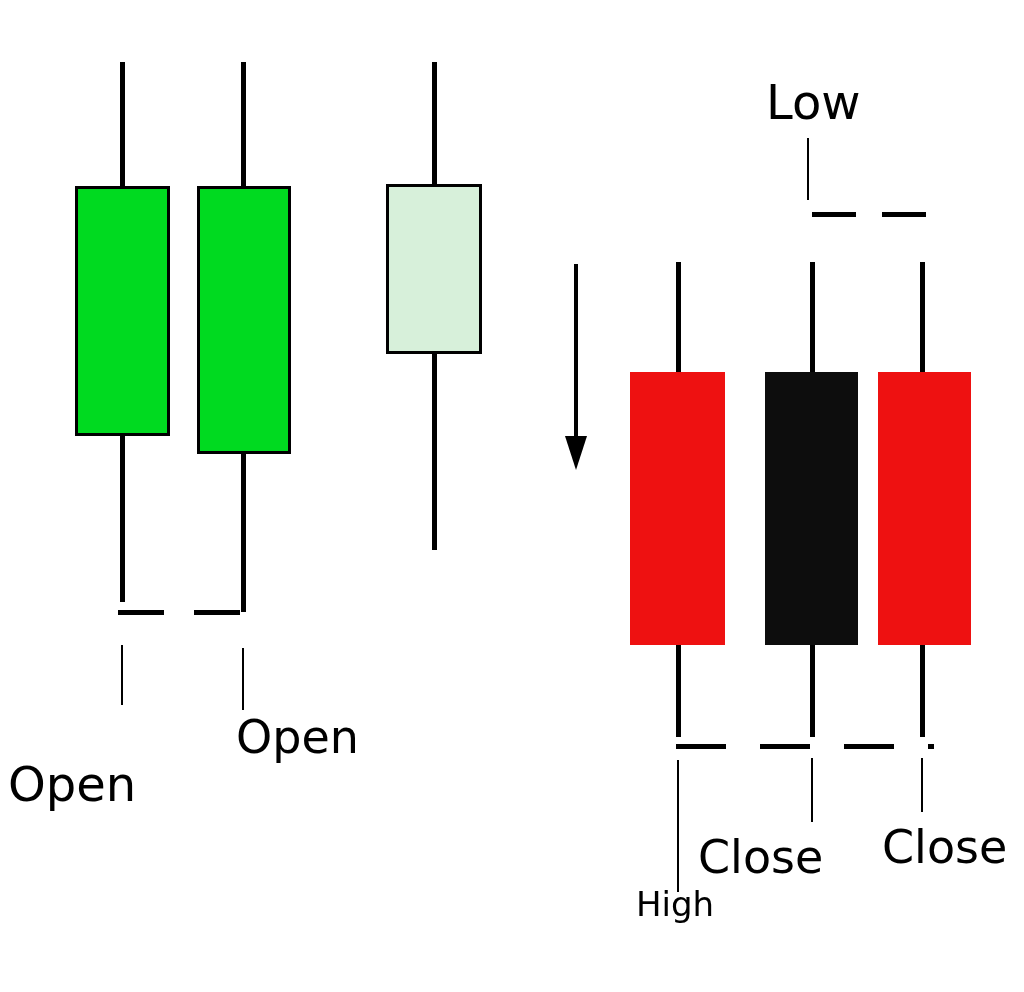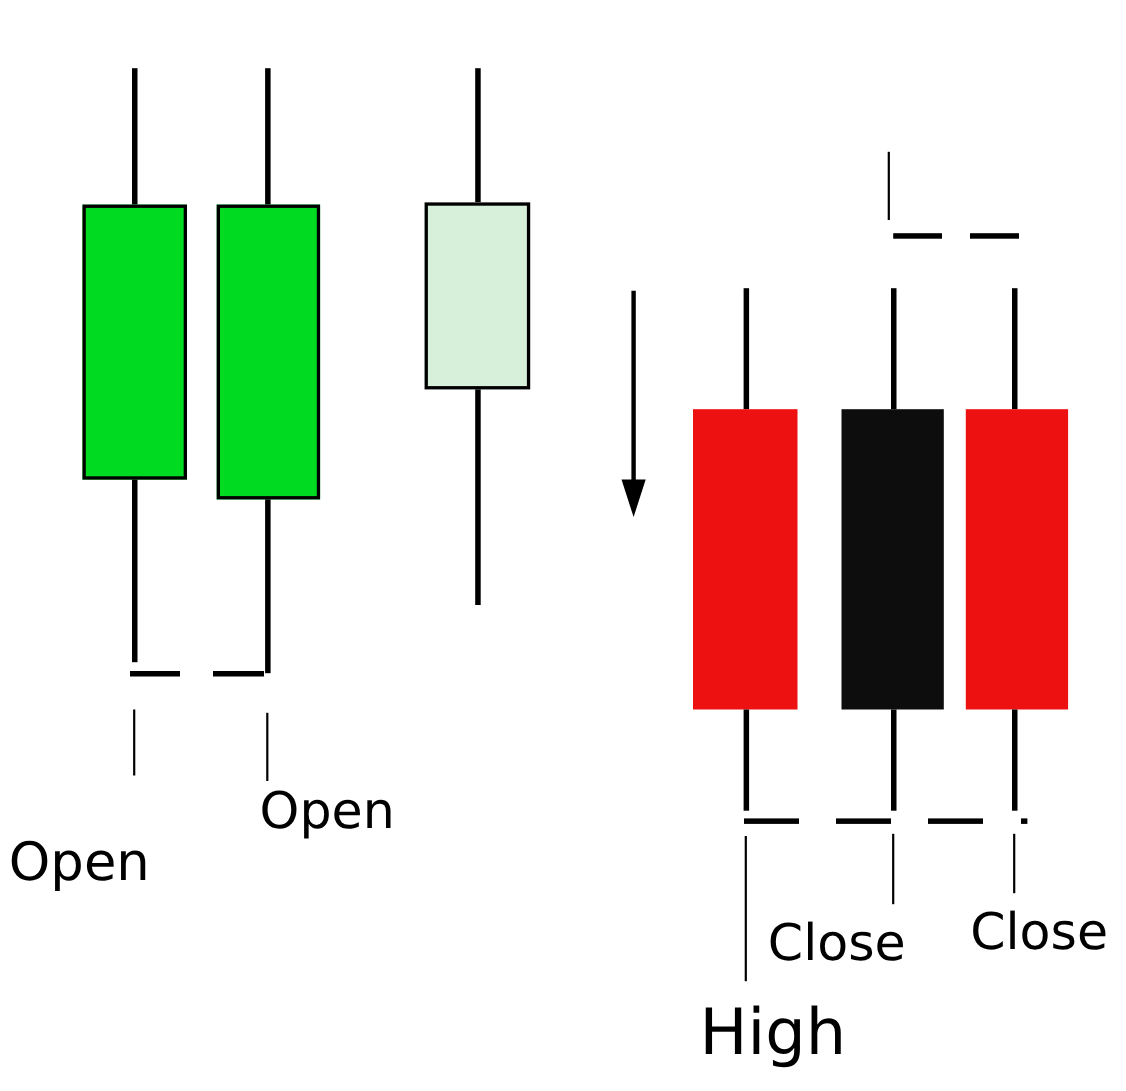--- a/index.html
+++ b/index.html
@@ -64,21 +64,21 @@
   .l-open2  { left: 242px; top: 648px; height: 62px; }
   .l-low    { left: 807px; top: 138px; height: 62px; }
   .l-high   { left: 677px; top: 760px; height: 132px; }
   .l-close1 { left: 811px; top: 758px; height: 64px; }
   .l-close2 { left: 921px; top: 758px; height: 54px; }
 
   
   .lbl-open1  { left: 8px;   top: 756px; font-size: 48px; }
   .lbl-open2  { left: 236px; top: 710px; font-size: 46px; }
   .lbl-low    { left: 766px; top: 74px;  font-size: 48px; }
-  .lbl-high   { left: 636px; top: 884px; font-size: 58px; margin-top: 20px; }
+  .lbl-high   { left: 636px; top: 884px; font-size: 34px; }
   .lbl-close1 { left: 698px; top: 830px; font-size: 46px; }
   .lbl-close2 { left: 882px; top: 820px; font-size: 46px; }
 
   .arrow-svg { position: absolute; left: 556px; top: 264px; }
 </style>
 </head>
 <body>
 
 <div class="canvas">
 
@@ -117,17 +117,18 @@
 
   <div class="leader l-open1"></div>
   <div class="leader l-open2"></div>
   <div class="leader l-low"></div>
   <div class="leader l-high"></div>
   <div class="leader l-close1"></div>
   <div class="leader l-close2"></div>
 
   <div class="label lbl-open1">Open</div>
   <div class="label lbl-open2">Open</div>
+  <div class="label lbl-low">Low</div>
   <div class="label lbl-high">High</div>
   <div class="label lbl-close1">Close</div>
   <div class="label lbl-close2">Close</div>
 
 </div>
 
 </body></html>

